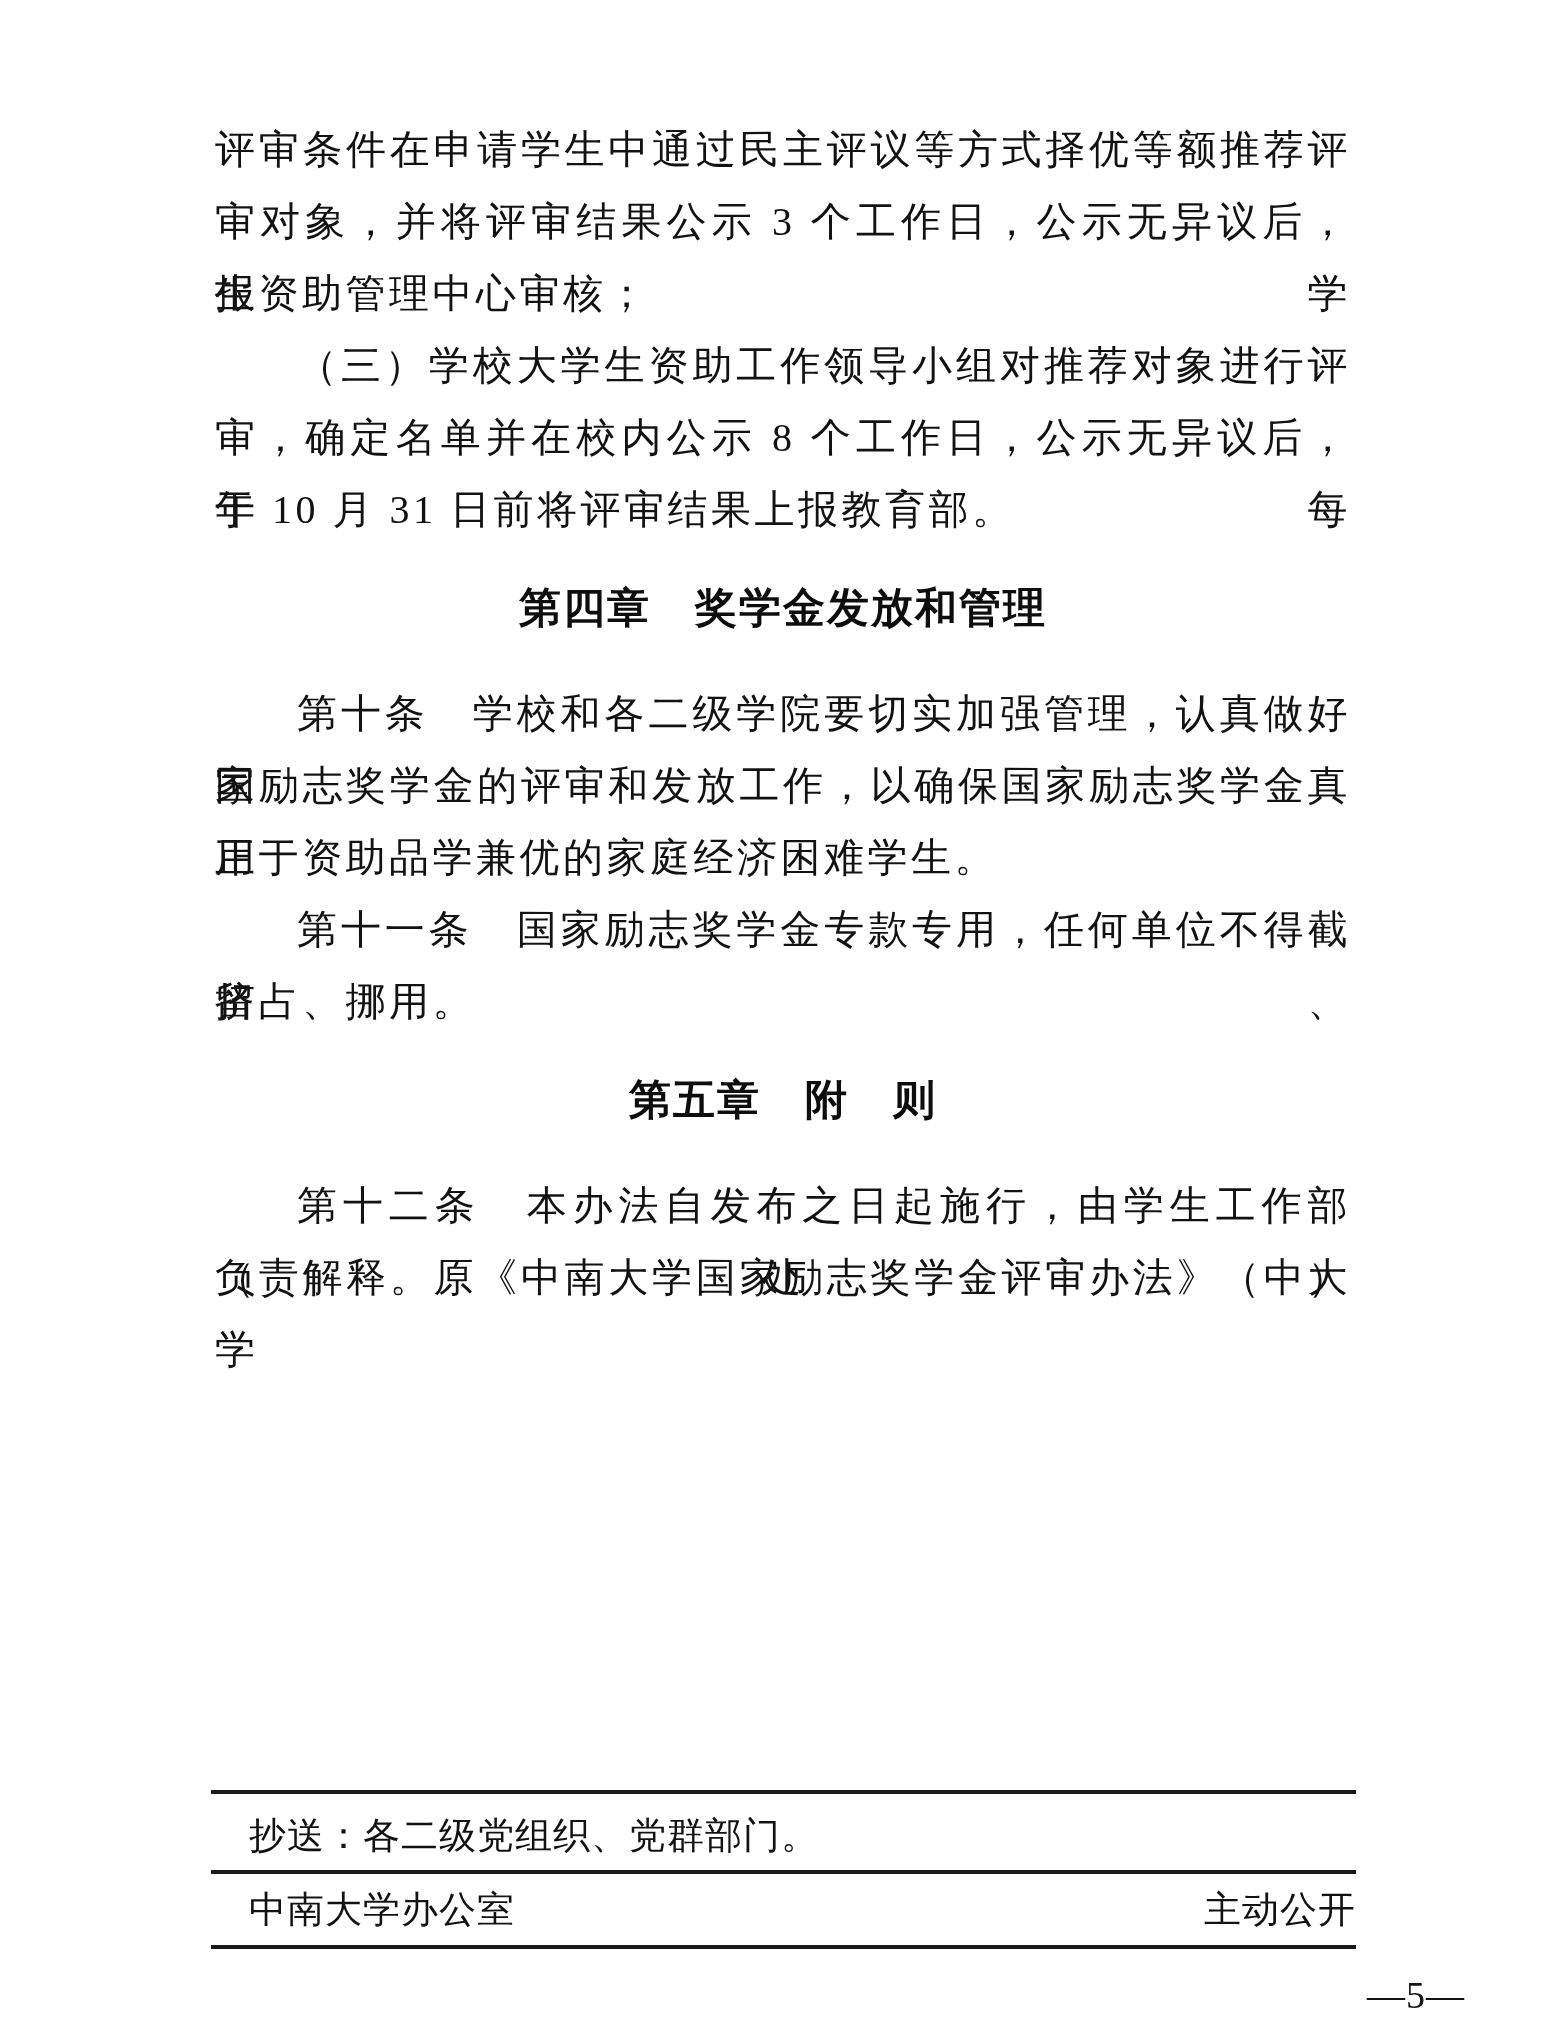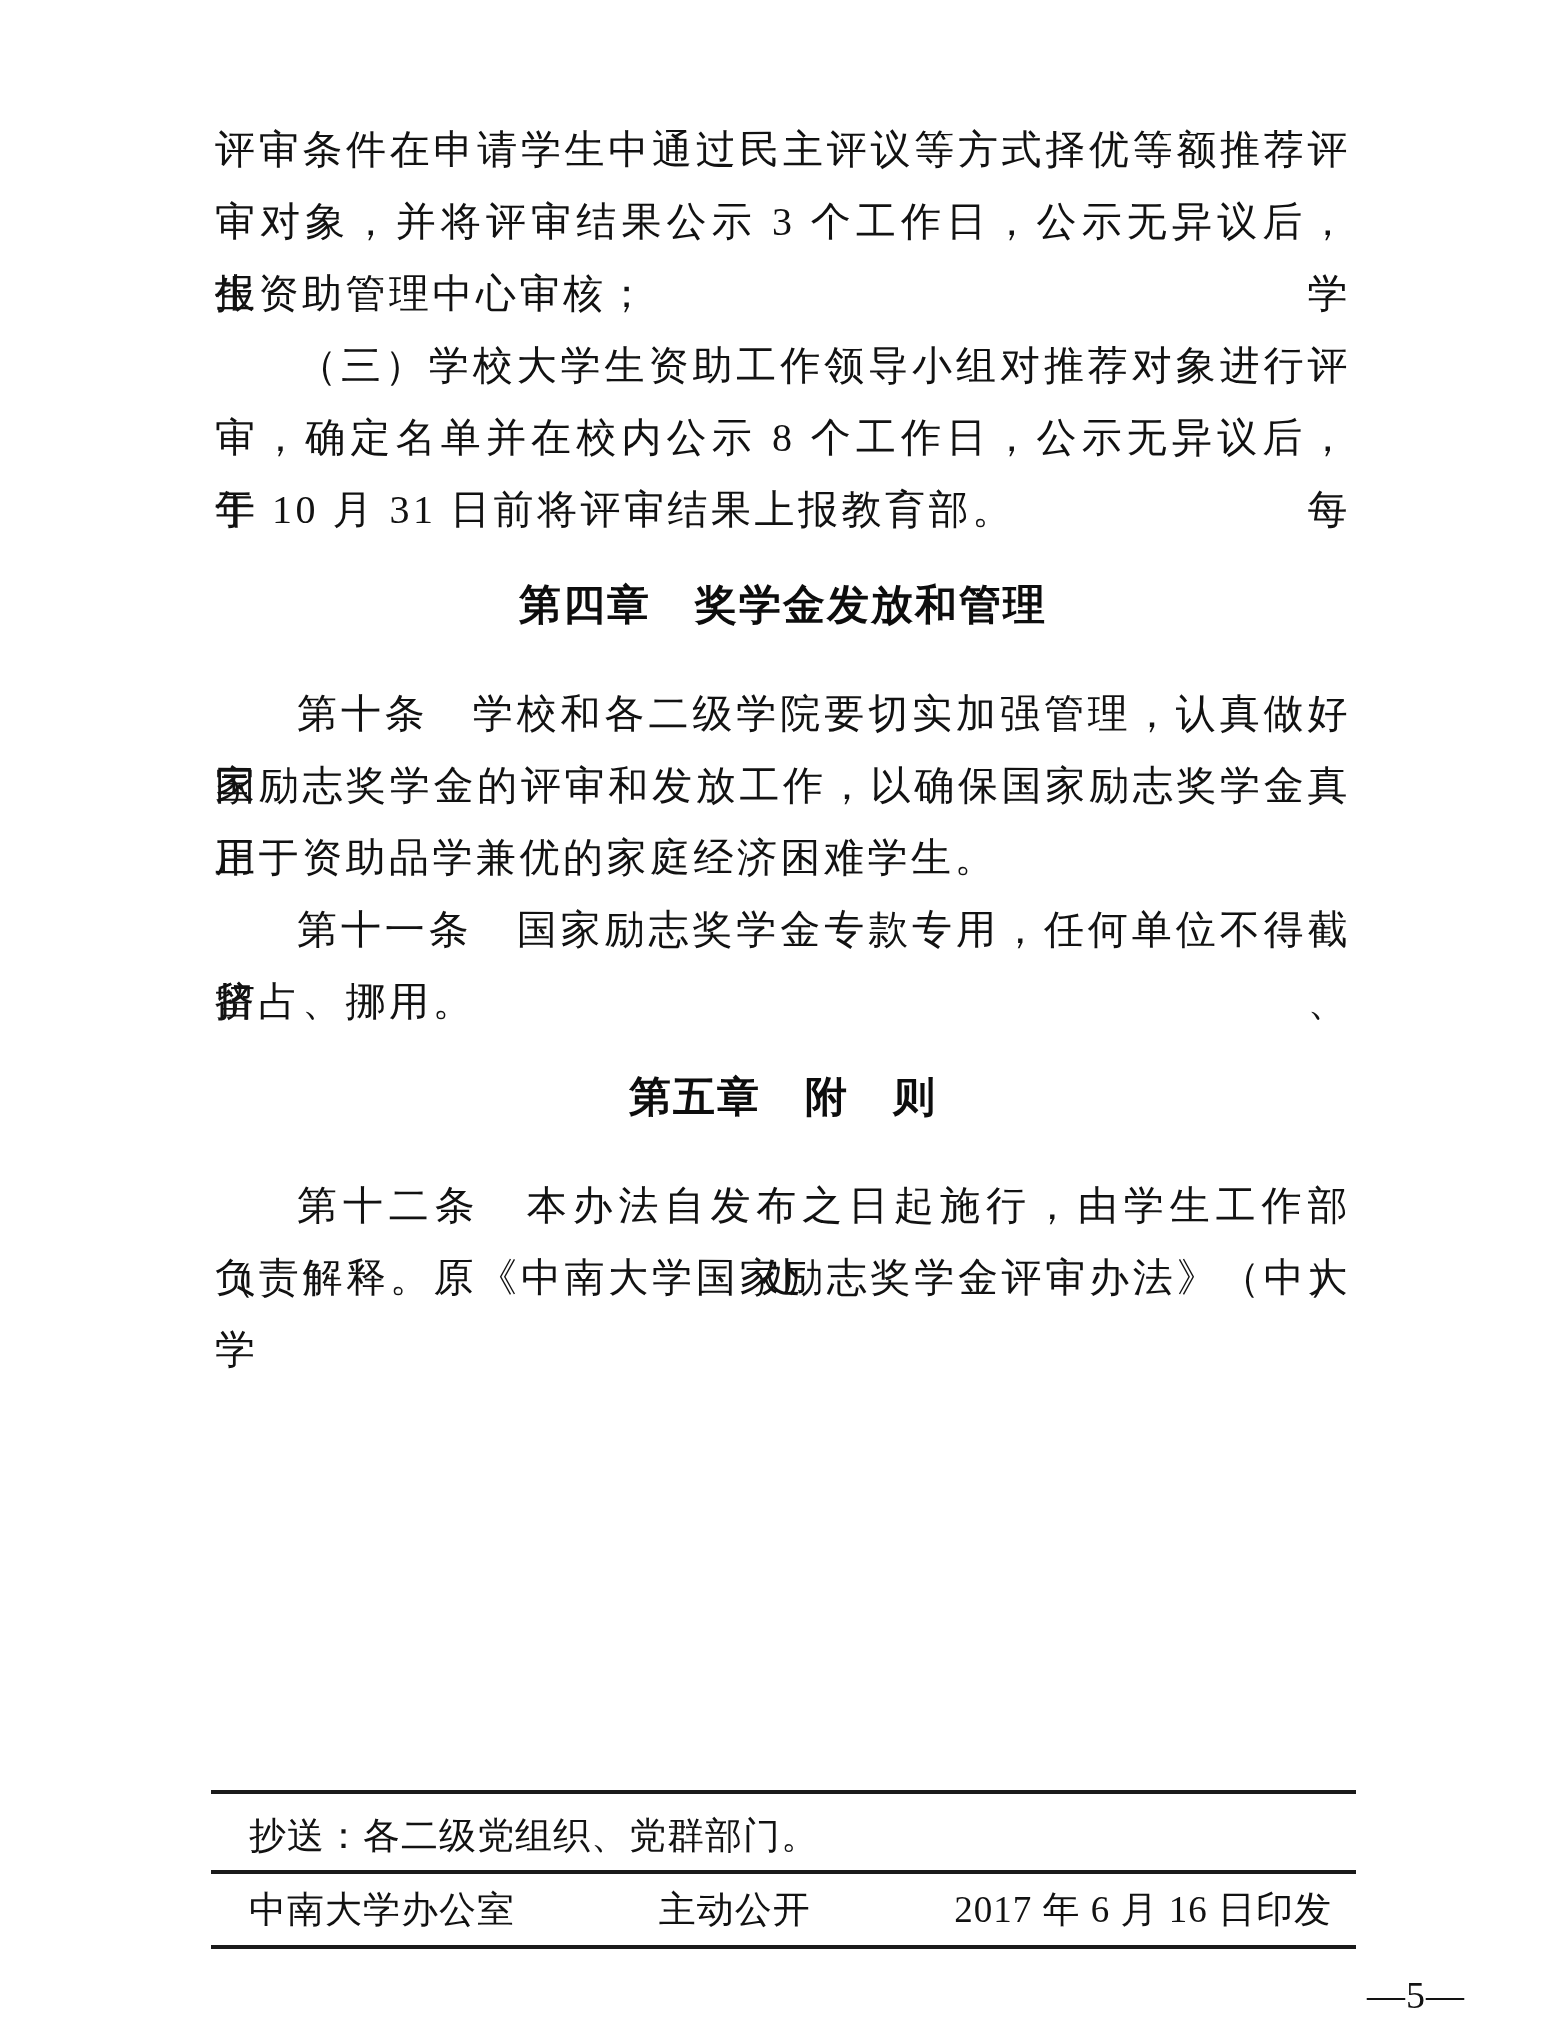--- a/index.html
+++ b/index.html
@@ -31,21 +31,21 @@
     text-align-last:left;
   }
   .para.indent .line:first-child{
     text-indent:82px;
   }
   .chapter{
     height:72px;
     line-height:72px;
     margin:26px 0 34px 0;
     text-align:center;
-    font-family:Liberation Mono, monospace;
+    font-family:Liberation Sans, sans-serif;
     font-weight:bold;
     font-size:42px;
     letter-spacing:2px;
     color:#0d0d0d;
   }
   .rule{
     position:absolute;
     left:211px;width:1145px;height:4px;
     background:#1a1a1a;
   }
@@ -119,20 +119,19 @@
 
   <div class="rule rule-1"></div>
 
   <div class="cc-row">抄送：各二级党组织、党群部门。</div>
 
   <div class="rule rule-2"></div>
 
   <div class="colophon-row">
     <span class="issuer">中南大学办公室</span>
     <span class="disclosure">主动公开</span>
-    <span class="print-date">2017 年 6 月 16 日印发</span>
   </div>
 
   <div class="rule rule-3"></div>
 
   <div class="page-num">—5—</div>
 
 </div>
 
 </body></html>

